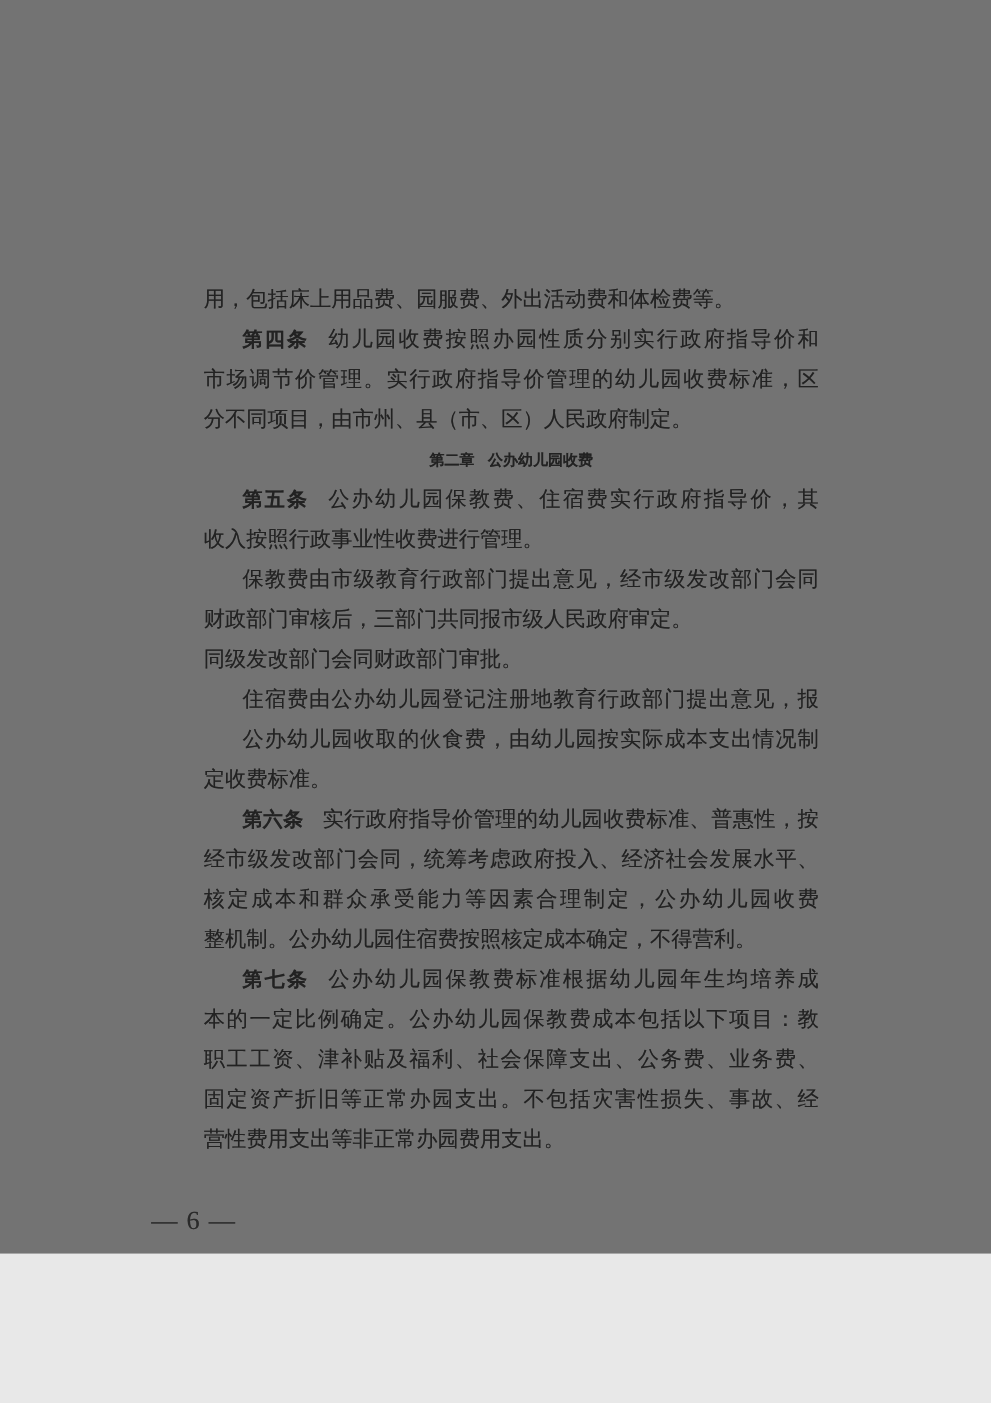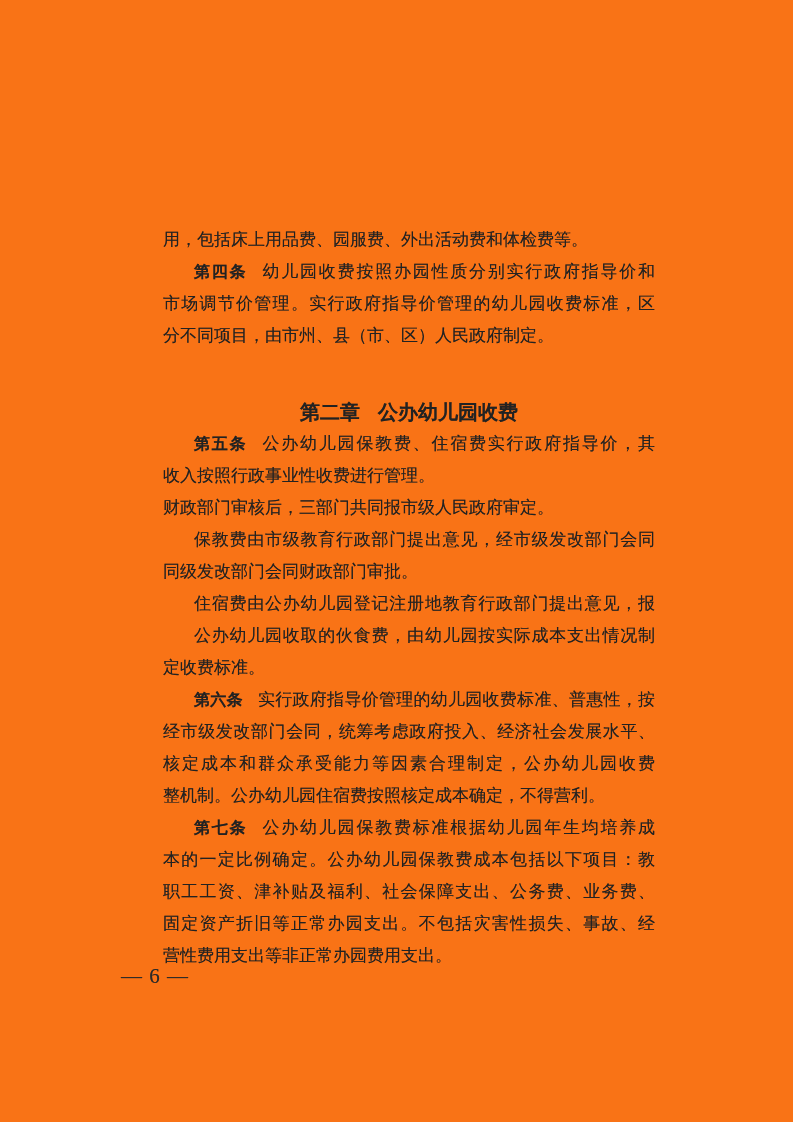--- a/index.html
+++ b/index.html
@@ -1,21 +1,21 @@
 <!DOCTYPE html>
 <html><head>
 <meta charset="utf-8">
 <style>
   html, body { margin: 0; padding: 0; background: #e8e8e8; }
   .page {
     position: relative;
     width: 793px;
-    height: 1122px;
+    height: 1003px;
     margin: 0 auto;
-    background: #f97316;
+    background: #737373;
     font-family: "Liberation Serif", "DejaVu Serif", serif;
     color: #222222;
     overflow: hidden;
   }
   .content {
     position: absolute;
     left: 163px;
     top: 224px;
     width: 492px;
   }
@@ -33,23 +33,22 @@
   .num {
     font-weight: 700;
     font-size: 16px;
     margin-right: 0.95em;
     font-family: "Liberation Sans", "DejaVu Sans", sans-serif;
   }
   .heading {
     text-align: center;
     text-align-last: center;
     font-weight: 700;
-    font-size: 20px;
+    font-size: 12px;
     font-family: "Liberation Sans", "DejaVu Sans", sans-serif;
-    margin-top: 44px;
   }
   .heading .hgap { display: inline-block; width: 0.9em; }
   .pageno {
     position: absolute;
     left: 121px;
     top: 961px;
     font-size: 21px;
     line-height: 30px;
     color: #2a2a2a;
     letter-spacing: 1px;
@@ -75,23 +74,23 @@
     <div class="line heading">
       <span>第二章</span><span class="hgap"></span><span>公办幼儿园收费</span>
     </div>
 
     <div class="line ind j">
       <span class="num">第五条</span><span>公办幼儿园保教费、住宿费实行政府指导价，其</span>
     </div>
 
     <div class="line"><span>收入按照行政事业性收费进行管理。</span></div>
 
+    <div class="line ind j"><span>保教费由市级教育行政部门提出意见，经市级发改部门会同</span></div>
+
     <div class="line"><span>财政部门审核后，三部门共同报市级人民政府审定。</span></div>
-
-    <div class="line ind j"><span>保教费由市级教育行政部门提出意见，经市级发改部门会同</span></div>
 
     <div class="line"><span>同级发改部门会同财政部门审批。</span></div>
 
     <div class="line ind j"><span>住宿费由公办幼儿园登记注册地教育行政部门提出意见，报</span></div>
 
     <div class="line ind j"><span>公办幼儿园收取的伙食费，由幼儿园按实际成本支出情况制</span></div>
 
     <div class="line"><span>定收费标准。</span></div>
 
     <div class="line ind j">

